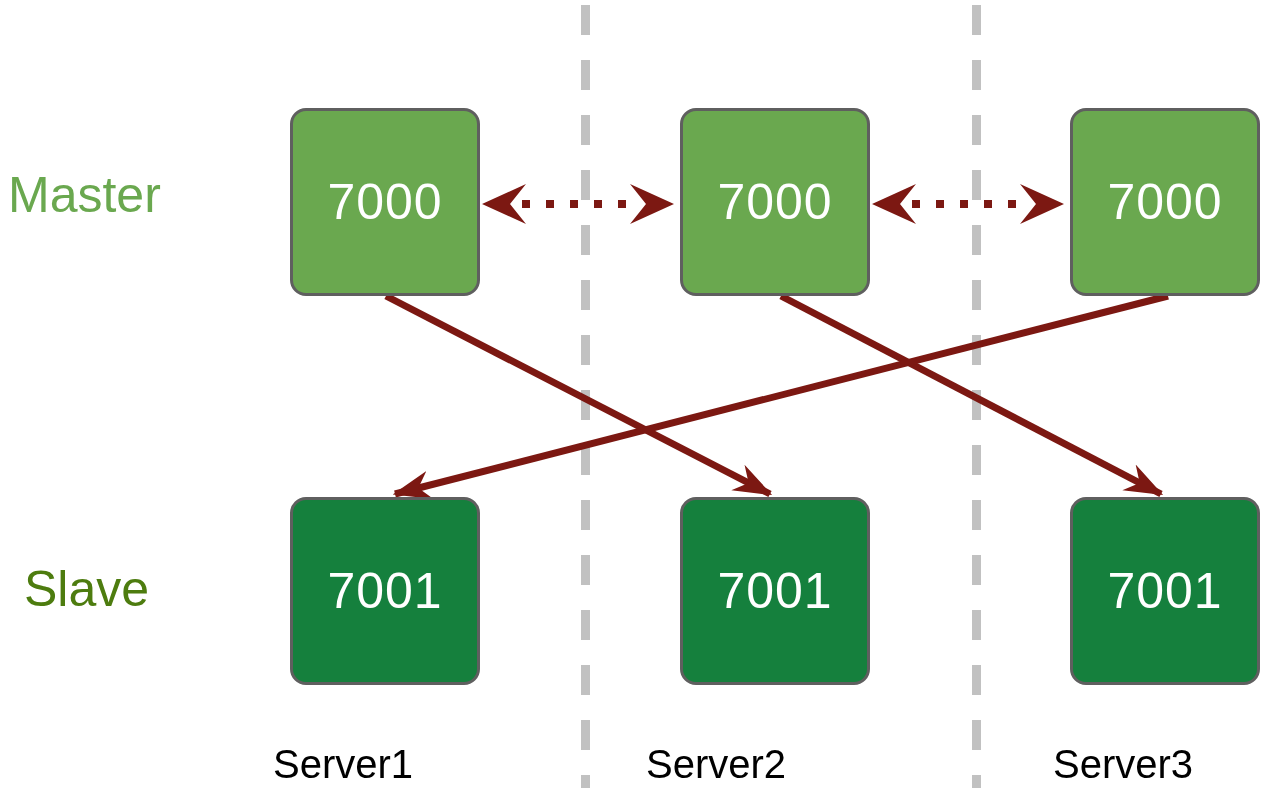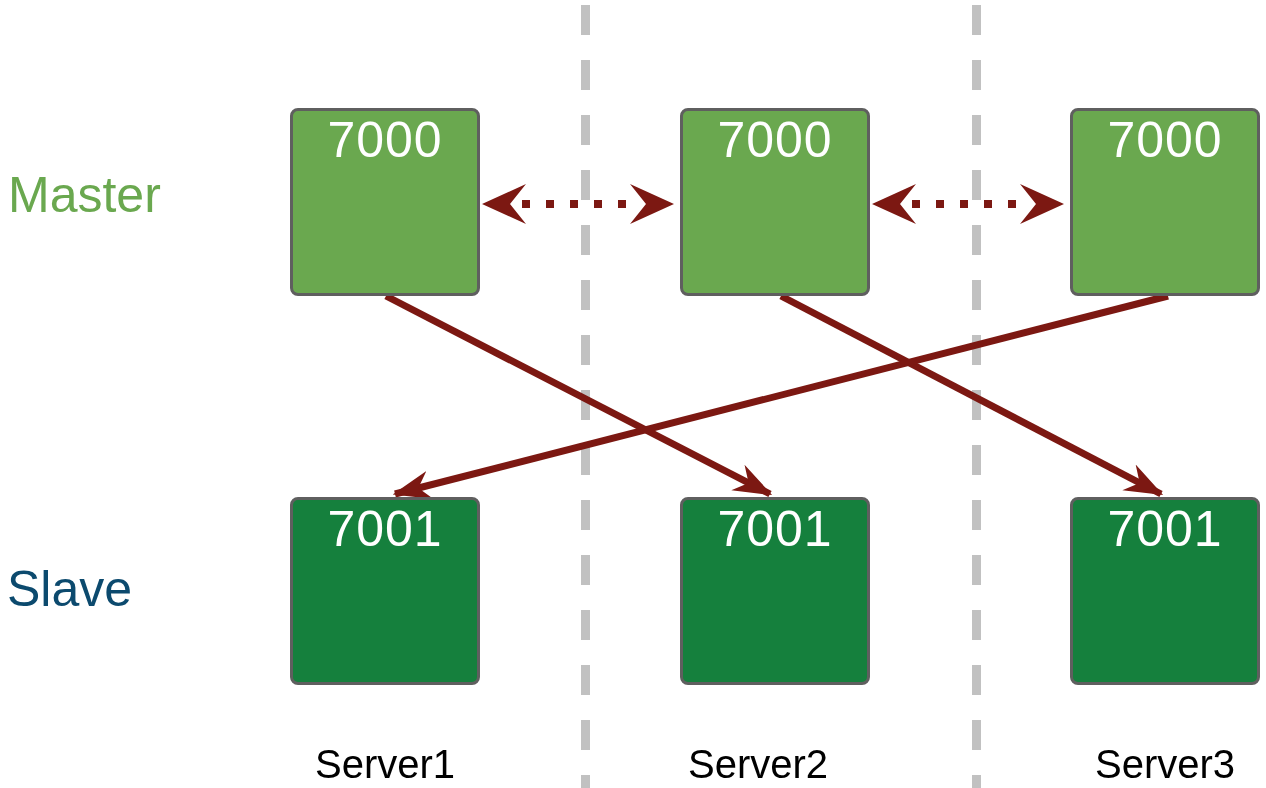--- a/index.html
+++ b/index.html
@@ -10,48 +10,47 @@
     overflow:hidden;
     font-family:"Liberation Sans",sans-serif;
   }
   .layer{position:absolute;left:0;top:0;}
 
   .node{
     position:absolute;
     width:190px;height:188px;
     box-sizing:border-box;
     border:3px solid #5f5f5f;
-    border-radius:8px;
-    display:flex;align-items:flex-start;justify-content:center;
+    border-radius:16px;
+    display:flex;align-items:center;justify-content:center;
   }
   .node .port{
     color:#ffffff;
     font-size:50px;
     letter-spacing:1px;
   }
   .master-node{background:#6aa84f;top:108px;}
   .slave-node{background:#15803d;top:497px;}
   .col1{left:290px;}
   .col2{left:680px;}
   .col3{left:1070px;}
 
   .row-label{
     position:absolute;
     font-size:50px;
     line-height:1;
     white-space:nowrap;
   }
   .row-label.master{color:#6aa84f;left:8px;top:170px;}
-  .row-label.slave{color:#0c4a6e;left:7px;top:564px;}
+  .row-label.slave{color:#4d7c0f;left:24px;top:564px;}
 
   .server-label{
     position:absolute;
     top:742px;
     width:224px;
-    text-align:center;
     font-size:40px;
     color:#000000;
     white-space:nowrap;
   }
   .server-label.s1{left:273px;}
   .server-label.s2{left:646px;}
   .server-label.s3{left:1053px;}
 </style>
 </head>
 <body>

